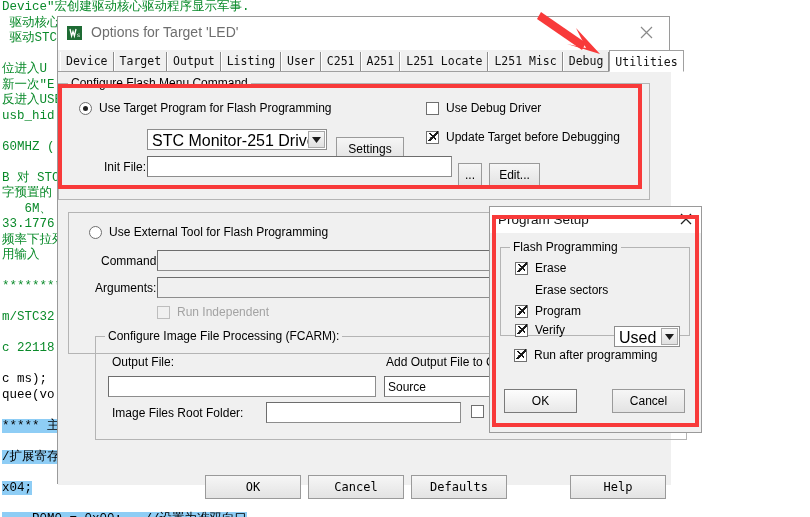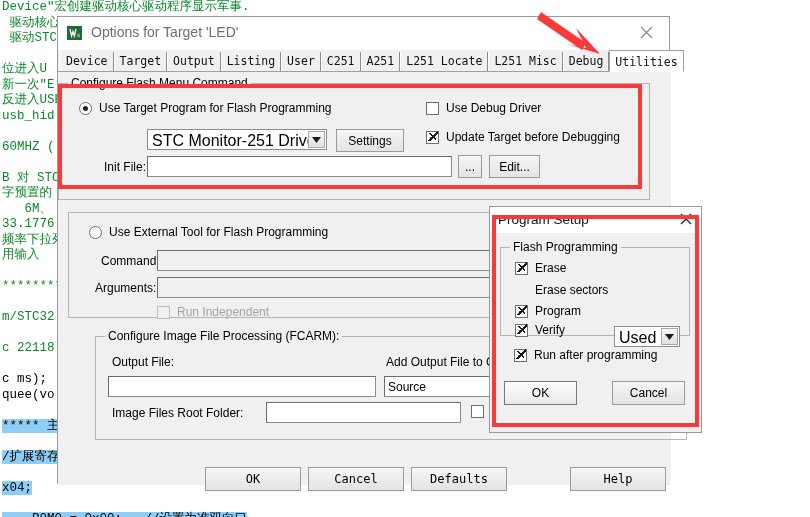--- a/index.html
+++ b/index.html
@@ -106,21 +106,21 @@
     font-family:"Liberation Sans", sans-serif;
   }
   .tb.ro { background:#f0f0f0; }
 
   .btn {
     position:absolute;
     background:linear-gradient(#f6f6f6,#e3e3e3);
     border:1px solid #9a9a9a;
     height:23px; font-size:12px; color:#000;
     display:flex; align-items:center; justify-content:center;
-    cursor:pointer; white-space:nowrap;
+    cursor:pointer; white-space:nowrap;margin-top:8px;
   }
   .btn.mono { font-family:"DejaVu Sans Mono", monospace; font-size:12px; }
 
   .combo {
     position:absolute; background:#ffffff;
     border:1px solid #8d8d8d; height:21px;
     font-size:16px; color:#000; cursor:pointer;
   }
   .combo .cv { position:absolute; left:4px; top:2px; }
   .combo .carrow {
@@ -240,21 +240,21 @@
           <span class="tick">✓</span>
         </span>
       <span class="lbl" style="left:387px; top:46px;">Update Target before Debugging</span>
 
       <span class="lbl" style="left:45px; top:76px;">Init File:</span>
       <input class="tb" style="left: 88px; top: 72px; width: 305px;" value="">
       <div class="btn" style="left:399px; top:71px; width:24px;">...</div>
       <div class="btn" style="left:430px; top:71px; width:51px;">Edit...</div>
     </div>
 
-    <div class="group" style="left:10px; top:140px; width:592px; height:106px;">
+    <div class="group" style="left:10px; top:140px; width:592px; height:142px;">
       <span class="radio" style="left:20px; top:13px;"></span>
       <span class="lbl" style="left:40px; top:12px;">Use External Tool for Flash Programming</span>
 
       <span class="lbl" style="left:32px; top:41px;">Command:</span>
       <input class="tb ro" style="left: 88px; top: 37px; width: 494px;" value="">
 
       <span class="lbl" style="left:26px; top:68px;">Arguments:</span>
       <input class="tb ro" style="left: 88px; top: 64px; width: 494px;" value="">
 
       <span class="cb dis" style="left:88px; top:93px;"></span>

